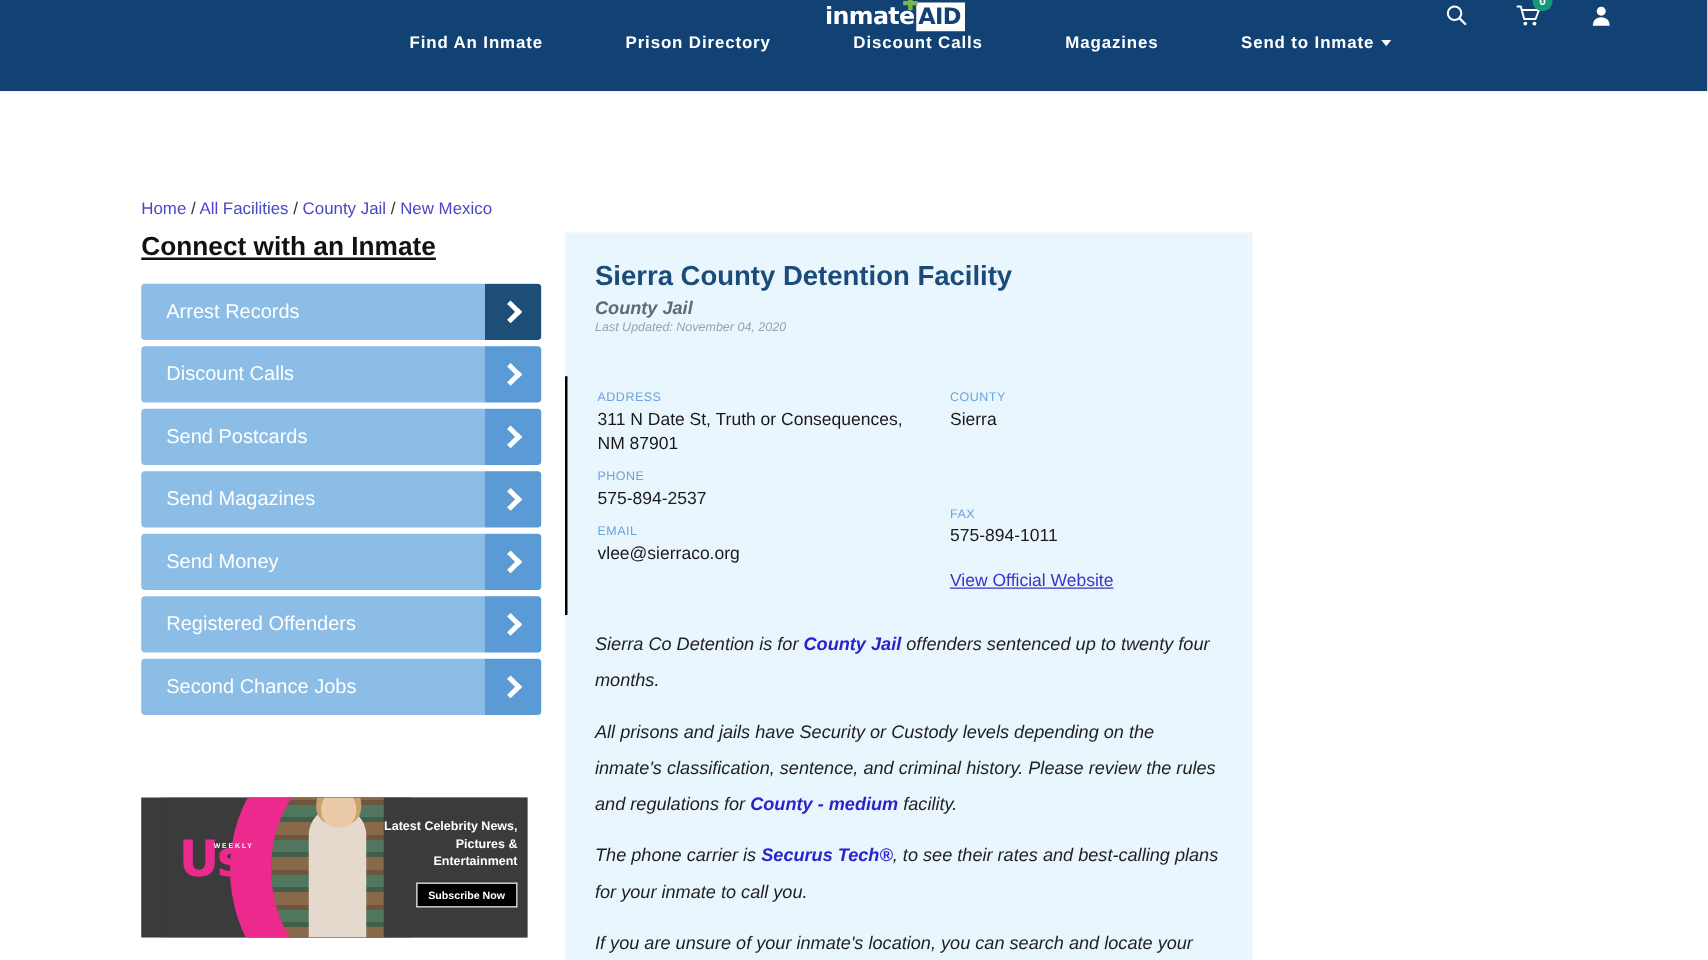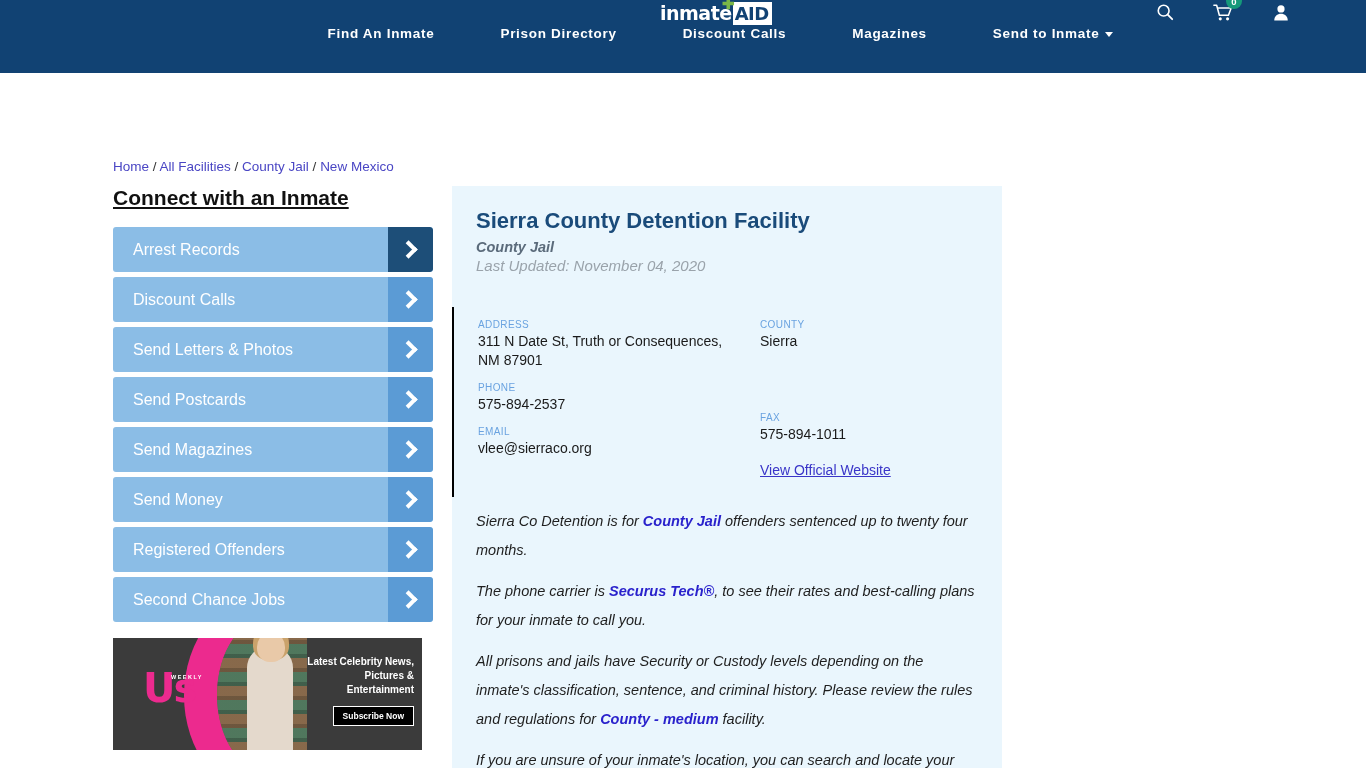--- a/index.html
+++ b/index.html
@@ -290,21 +290,21 @@
   }
   .facility-sub {
     font-size: 14.5px;
     font-weight: bold;
     font-style: italic;
     color: #5b6b7b;
     padding: 5px 24px 0 24px;
     font-family: "Liberation Sans", sans-serif;
   }
   .facility-updated {
-    font-size: 15px;
+    font-size: 10px;
     font-style: italic;
     color: #9aa3ab;
     padding: 2px 24px 0 24px;
     font-family: "Liberation Sans", sans-serif;
   }
 
   .contact-block {
     position: relative;
     margin: 33px 0 0 0;
     padding: 12px 24px 18px 24px;
@@ -405,26 +405,20 @@
     <div class="sidebar-title">Connect with an Inmate</div>
 
     <div class="side-btn active">
       <span class="side-btn-label">Arrest Records</span>
       <span class="side-btn-arrow">
           <i class="chev"></i>
         </span>
     </div>
     <div class="side-btn">
       <span class="side-btn-label">Discount Calls</span>
-      <span class="side-btn-arrow">
-          <i class="chev"></i>
-        </span>
-    </div>
-    <div class="side-btn">
-      <span class="side-btn-label">Send Letters &amp; Photos</span>
       <span class="side-btn-arrow">
           <i class="chev"></i>
         </span>
     </div>
     <div class="side-btn">
       <span class="side-btn-label">Send Postcards</span>
       <span class="side-btn-arrow">
           <i class="chev"></i>
         </span>
     </div>
@@ -492,20 +486,20 @@
         <div class="spacer-fax"></div>
         <div class="c-label">FAX</div>
         <div class="c-value">575-894-1011</div>
         <div style="height:16px"></div>
         <a class="c-link" href="#">View Official Website</a>
       </div>
     </div>
 
     <div class="body-text">
       <p><span>Sierra Co Detention is for </span><b>County Jail</b><span> offenders sentenced up to twenty four months.</span></p>
+      <p><span>All prisons and jails have Security or Custody levels depending on the inmate's classification, sentence, and criminal history. Please review the rules and regulations for </span><b>County - medium</b><span> facility.</span></p>
       <p><span>The phone carrier is </span><b>Securus Tech®</b><span>, to see their rates and best-calling plans for your inmate to call you.</span></p>
-      <p><span>All prisons and jails have Security or Custody levels depending on the inmate's classification, sentence, and criminal history. Please review the rules and regulations for </span><b>County - medium</b><span> facility.</span></p>
       <p><span>If you are unsure of your inmate's location, you can search and locate your inmate by typing in their last name, first name or first initial, and/or the offender ID number to get their accurate information immediately </span></p>
     </div>
 
   </div>
 
 </div>
 
 </body></html>

